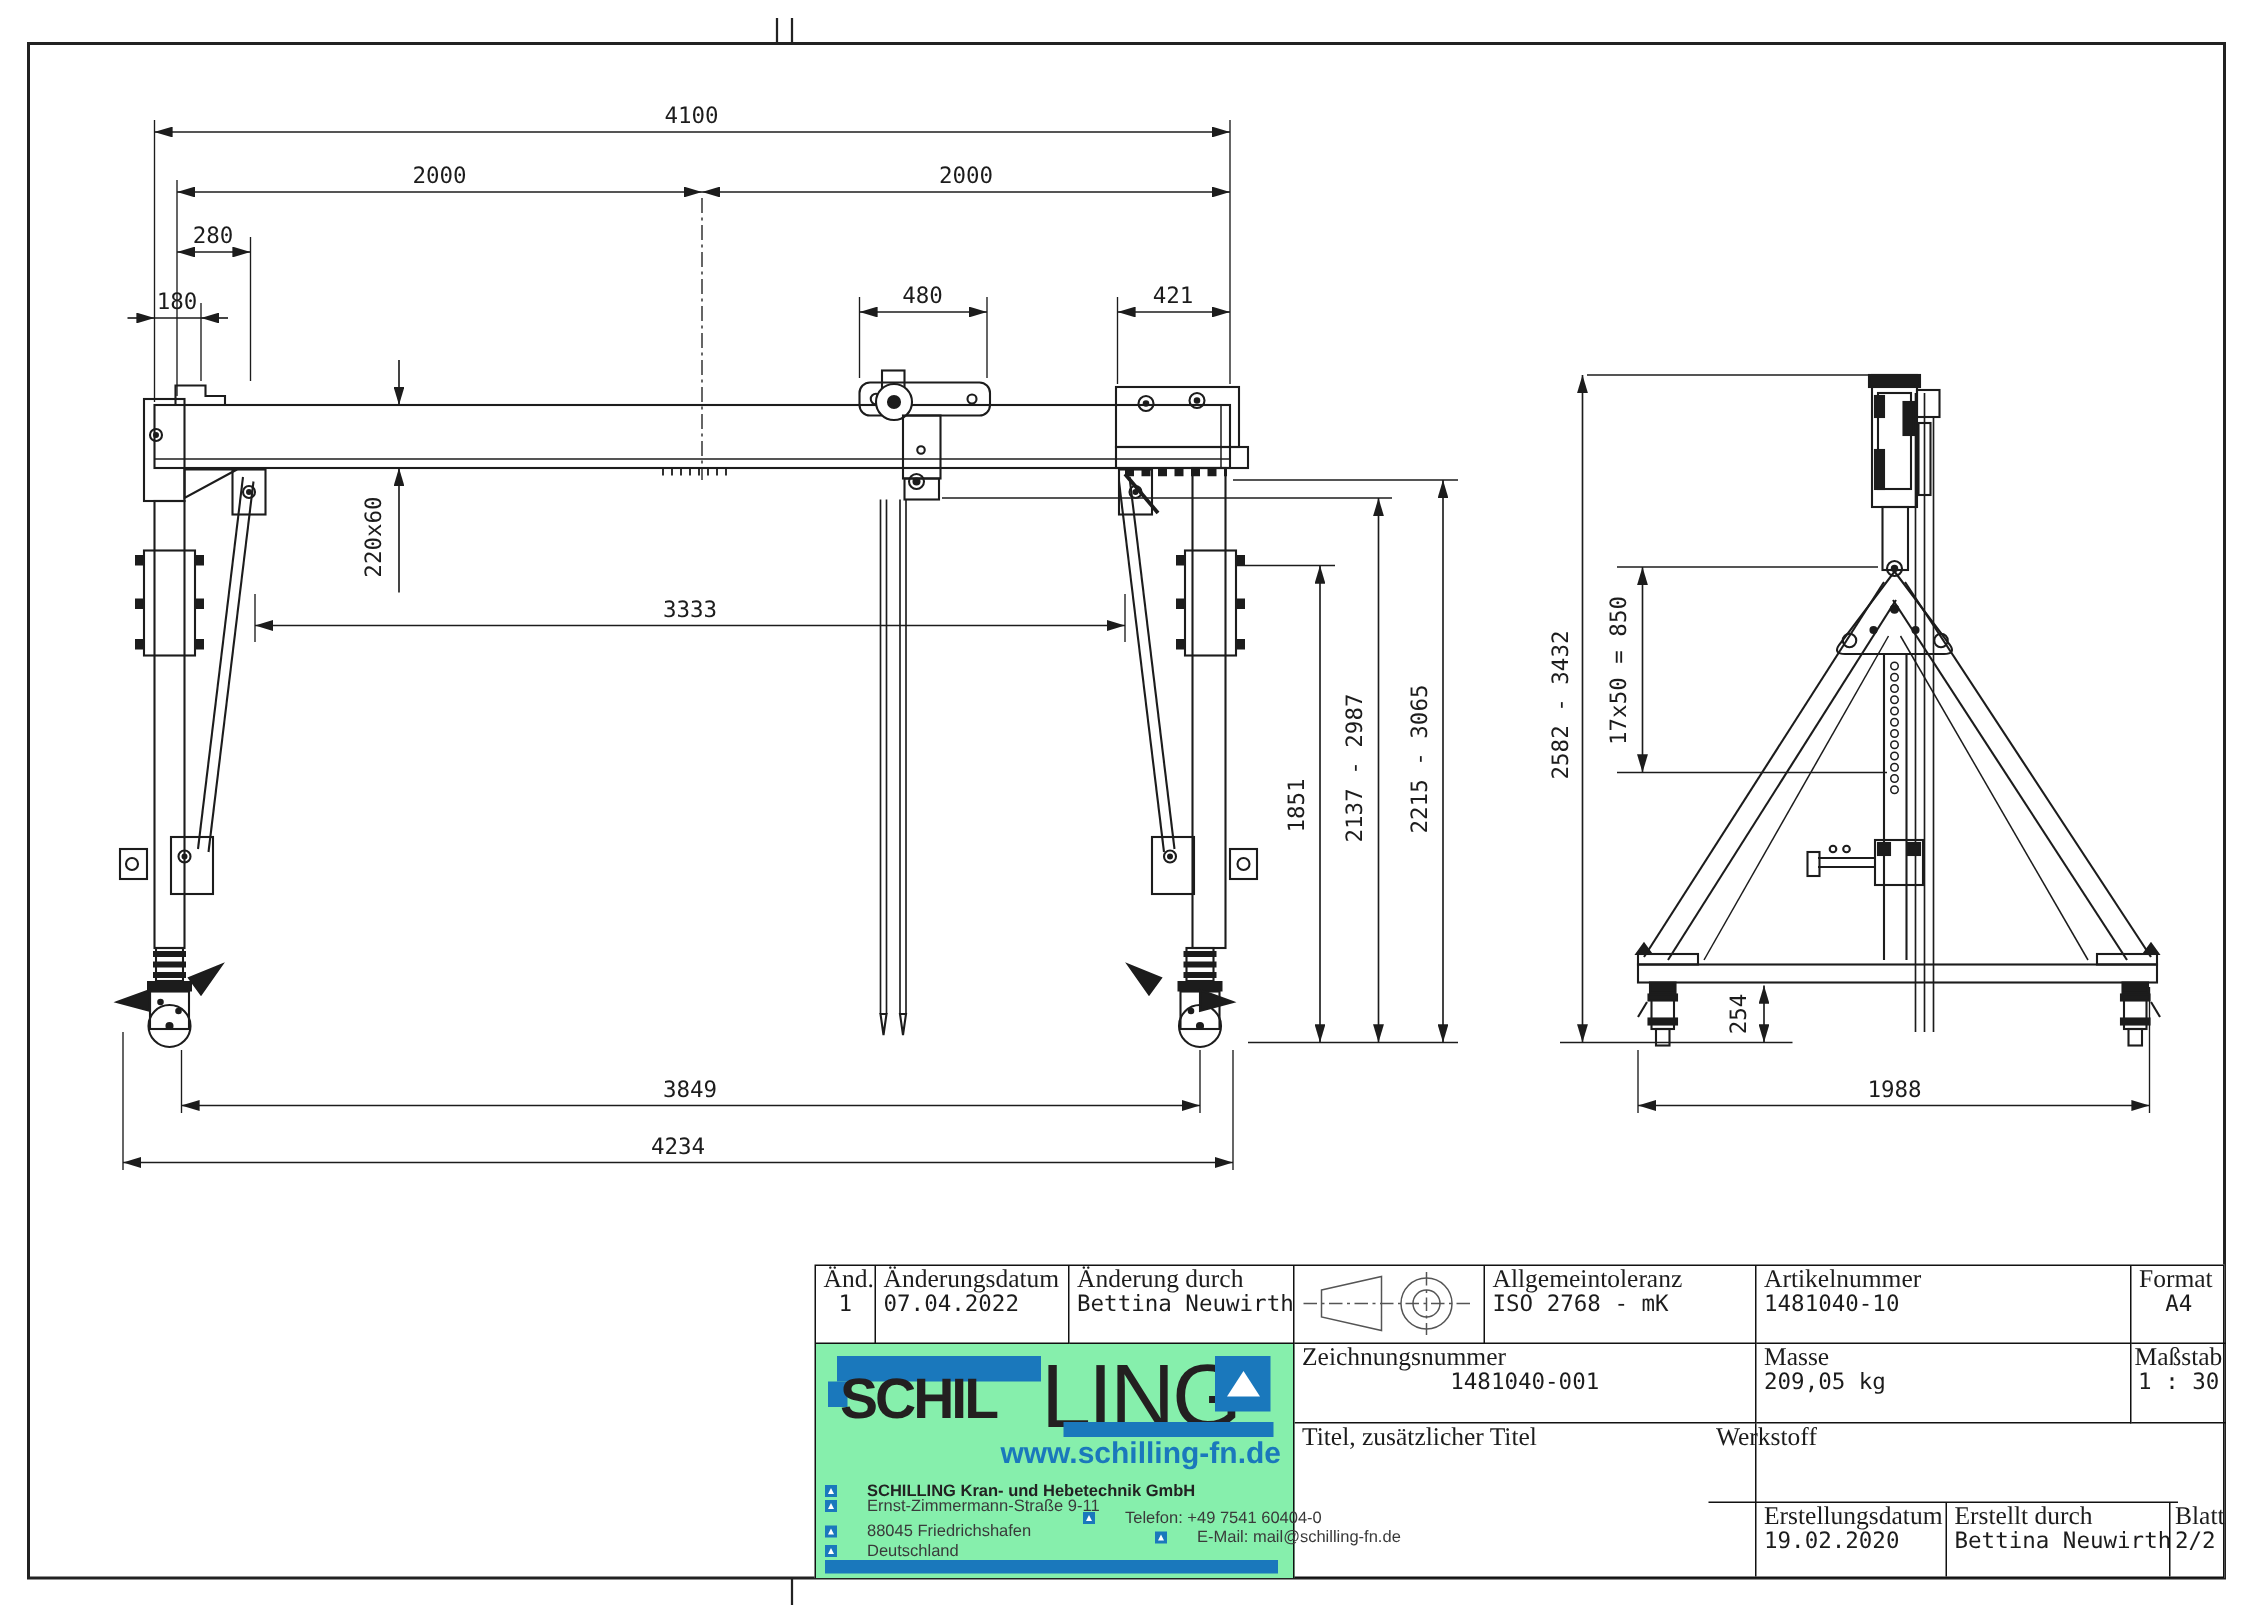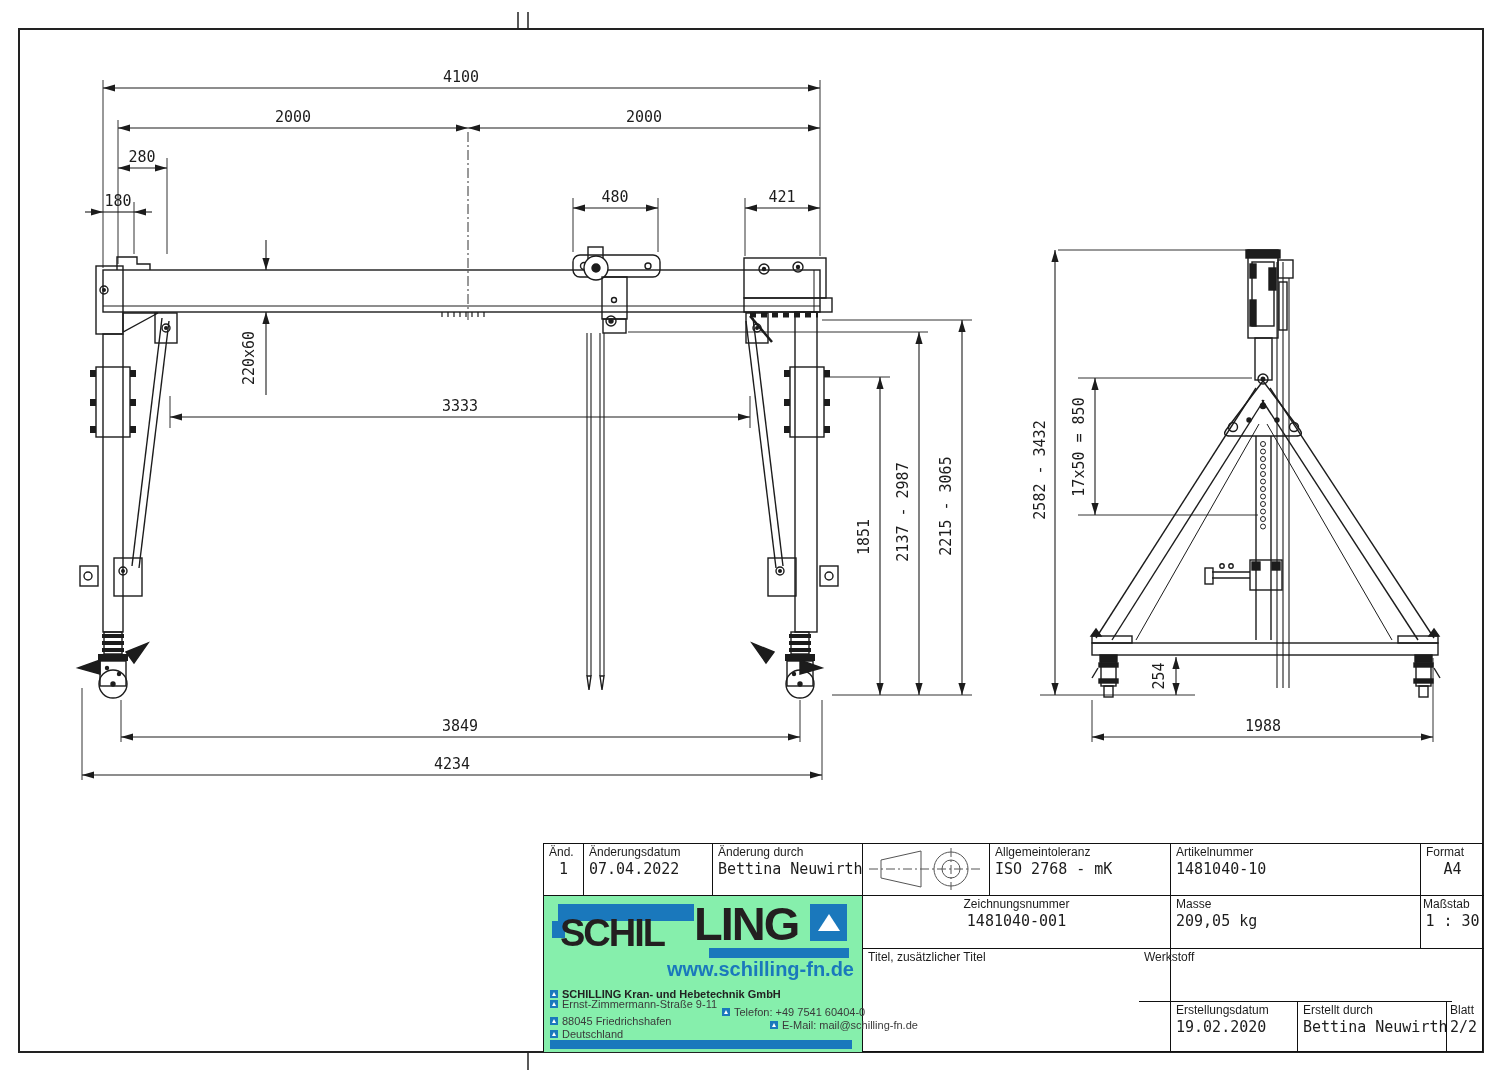--- a/index.html
+++ b/index.html
@@ -5,41 +5,41 @@
   html,body{margin:0;padding:0;background:#ffffff;}
   #sheet{position:relative;width:1503px;height:1080px;background:#ffffff;overflow:hidden;
          font-family:"DejaVu Sans Mono", monospace;color:#1c1c1c;}
   svg{position:absolute;left:0;top:0;}
   .dimtxt{font-family:"DejaVu Sans Mono", monospace;font-size:15px;fill:#1c1c1c;}
   
   #titleblock{position:absolute;left:543px;top:843px;width:940px;height:209px;
               border:1.6px solid #111;box-sizing:border-box;background:#fff;}
   .cell{position:absolute;box-sizing:border-box;border-right:1.4px solid #111;border-bottom:1.4px solid #111;
         padding:2px 5px;overflow:hidden;}
-  .cell .lbl{font-family:Liberation Sans, sans-serif;font-size:12px;line-height:13px;display:block;white-space:nowrap;}
+  .cell .lbl{font-family:Liberation Serif, serif;font-size:17px;line-height:13px;display:block;white-space:nowrap;}
   .cell .val{font-family:"DejaVu Sans Mono", monospace;font-size:15px;line-height:20px;display:block;white-space:nowrap;}
   .c-center .val{text-align:center;}
   .bigtitle{position:absolute;left:0;right:0;top:52px;text-align:center;font-size:24px;
             font-family:"DejaVu Sans Mono", monospace;}
   
   #logocell{position:absolute;left:0px;top:52px;width:319px;height:155.6px;border-right:1.4px solid #111;
             box-sizing:border-box;background:#86efac;}
   .bluebar{position:absolute;background:#1a78bc;}
   .schil{position:absolute;left:16px;top:16px;font-family:"Liberation Sans", sans-serif;
          font-weight:bold;font-size:38px;letter-spacing:-2px;color:#231f20;}
   .ling{position:absolute;left:150px;top:0px;font-family:"Liberation Sans", sans-serif;
-        font-weight:bold;font-size:47px;letter-spacing:-2px;color:#231f20;}
+        font-weight:normal;font-size:60px;letter-spacing:-2px;color:#231f20;}
   .logosquare{position:absolute;left:266px;top:8px;width:37px;height:37px;background:#1a78bc;
               display:flex;align-items:center;justify-content:center;}
   .logotri{width:0;height:0;border-left:11px solid transparent;border-right:11px solid transparent;
            border-bottom:17px solid #ffffff;}
   .weburl{position:absolute;right:8px;top:62px;font-family:"Liberation Sans", sans-serif;
           font-weight:bold;font-size:20px;color:#1a78bc;}
   .addr{position:absolute;font-family:"Liberation Sans", sans-serif;font-size:11px;color:#3a3a3a;
-        white-space:nowrap;display:flex;align-items:center;gap:4px;}
+        white-space:nowrap;display:flex;align-items:center;gap:20px;}
   .addr.bold{font-weight:bold;color:#222;}
   .bullet{display:inline-block;width:8px;height:8px;background:#1a78bc;flex:0 0 auto;
           position:relative;}
   .bullet:after{content:"";position:absolute;left:1.5px;top:2px;width:0;height:0;
           border-left:2.5px solid transparent;border-right:2.5px solid transparent;border-bottom:4px solid #fff;}
 </style>
 </head>
 <body>
 
 <div id="sheet">
@@ -387,21 +387,21 @@
   <div class="cell" style="left:627px;top:0;width:250px;height:52px;">
     <span class="lbl">Artikelnummer</span>
     <span class="val">1481040-10</span>
   </div>
   <div class="cell c-center" style="left:877px;top:0;width:63px;height:52px;border-right:none;">
     <span class="lbl">Format</span>
     <span class="val">A4</span>
   </div>
 
   <div class="cell c-center" style="left:319px;top:52px;width:308px;height:53px;">
-    <span class="lbl" style="text-align:center;">Zeichnungsnummer</span>
+    <span class="lbl" style="text-align:left;">Zeichnungsnummer</span>
     <span class="val">1481040-001</span>
   </div>
   <div class="cell" style="left:627px;top:52px;width:250px;height:53px;">
     <span class="lbl">Masse</span>
     <span class="val">209,05 kg</span>
   </div>
   <div class="cell c-center" style="left:877px;top:52px;width:63px;height:53px;border-right:none;padding:2px 2px;">
     <span class="lbl">Maßstab</span>
     <span class="val">1 : 30</span>
   </div>

